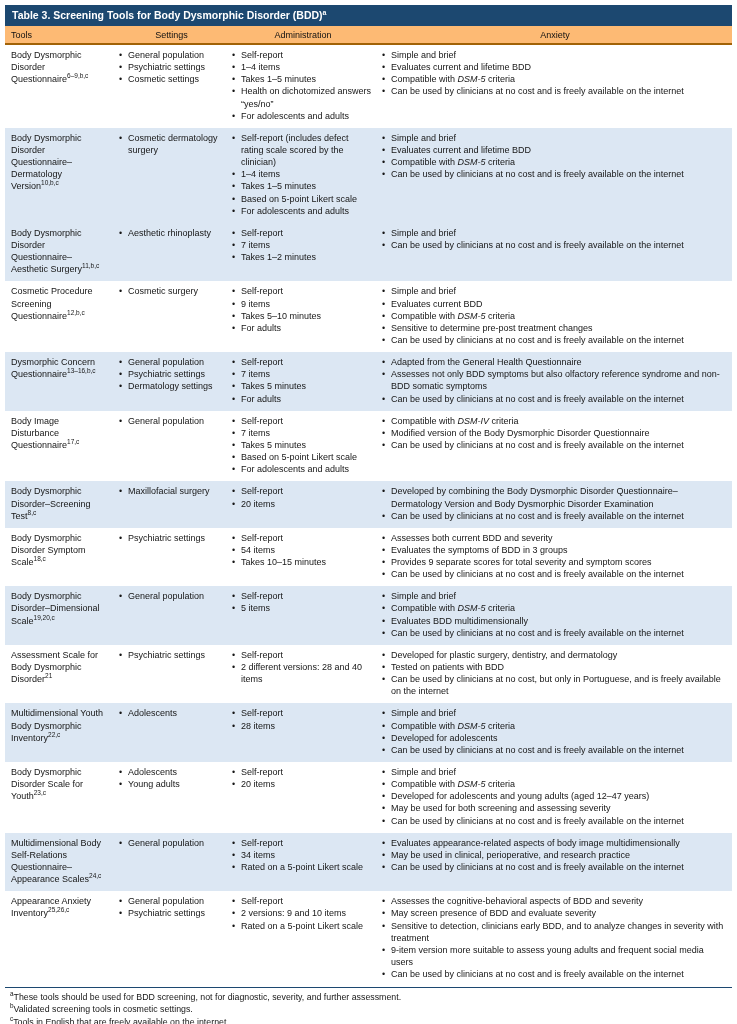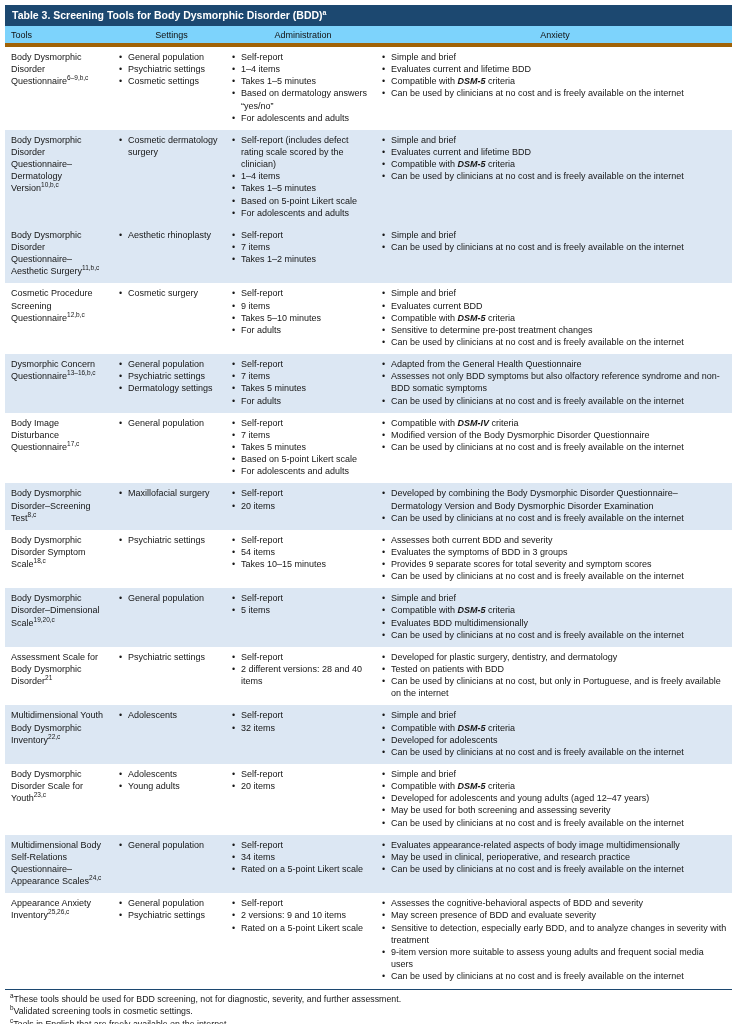--- a/index.html
+++ b/index.html
@@ -27,22 +27,22 @@
     width:100%;
     border-collapse:collapse;
     table-layout:fixed;
   }
   thead th{
     font-size:9px;
     font-weight:normal;
     color:#111;
     text-align:center;
     padding:4px 3px 3px 3px;
-    border-bottom:4px solid #a16207;
-    background:#7dd3fc;
+    border-bottom:2px solid #a16207;
+    background:#fdba74;
   }
   thead th.c-tools{text-align:left;padding-left:6px;}
   td{
     vertical-align:top;
     font-size:9px;
     line-height:1.35;
     padding:4px 5px 6px 4px;
   }
   td.c-tools{padding-left:6px;padding-right:10px;}
   td sup{font-size:6.5px;line-height:0;vertical-align:super;}
@@ -51,21 +51,21 @@
   .bli .b{flex:0 0 9px;}
   .bli .bt{flex:1;min-width:0;}
   .footnotes{
     border-top:1px solid var(--navy);
     margin-top:1px;
     padding:3px 4px 5px 5px;
     font-size:8.8px;
     line-height:1.38;
   }
   .fn sup{font-size:6.3px;line-height:0;}
-  i{font-style:italic;font-weight:bold;}
+  i{font-style:italic;}
 </style>
 </head>
 <body>
 
 <div class="page">
 
   <div class="title-bar">
     <span>Table 3. Screening Tools for Body Dysmorphic Disorder (BDD)</span><sup>a</sup>
   </div>
 
@@ -109,21 +109,21 @@
             <div class="bli">
               <span class="b">•</span>
               <span class="bt">1–4 items</span>
             </div>
             <div class="bli">
               <span class="b">•</span>
               <span class="bt">Takes 1–5 minutes</span>
             </div>
             <div class="bli">
               <span class="b">•</span>
-              <span class="bt">Based on dermatology answers “yes/no”</span>
+              <span class="bt">Health on dichotomized answers “yes/no”</span>
             </div>
             <div class="bli">
               <span class="b">•</span>
               <span class="bt">For adolescents and adults</span>
             </div>
           </td>
           <td class="c-remarks">
             <div class="bli">
               <span class="b">•</span>
               <span class="bt">Simple and brief</span>
@@ -515,21 +515,21 @@
               <span class="bt">Adolescents</span>
             </div>
           </td>
           <td class="c-admin">
             <div class="bli">
               <span class="b">•</span>
               <span class="bt">Self-report</span>
             </div>
             <div class="bli">
               <span class="b">•</span>
-              <span class="bt">32 items</span>
+              <span class="bt">28 items</span>
             </div>
           </td>
           <td class="c-remarks">
             <div class="bli">
               <span class="b">•</span>
               <span class="bt">Simple and brief</span>
             </div>
             <div class="bli">
               <span class="b">•</span>
               <span class="bt">Compatible with <i>DSM-5</i> criteria</span>
@@ -656,21 +656,21 @@
             <div class="bli">
               <span class="b">•</span>
               <span class="bt">Assesses the cognitive-behavioral aspects of BDD and severity</span>
             </div>
             <div class="bli">
               <span class="b">•</span>
               <span class="bt">May screen presence of BDD and evaluate severity</span>
             </div>
             <div class="bli">
               <span class="b">•</span>
-              <span class="bt">Sensitive to detection, especially early BDD, and to analyze changes in severity with treatment</span>
+              <span class="bt">Sensitive to detection, clinicians early BDD, and to analyze changes in severity with treatment</span>
             </div>
             <div class="bli">
               <span class="b">•</span>
               <span class="bt">9-item version more suitable to assess young adults and frequent social media users</span>
             </div>
             <div class="bli">
               <span class="b">•</span>
               <span class="bt">Can be used by clinicians at no cost and is freely available on the internet</span>
             </div>
           </td>

